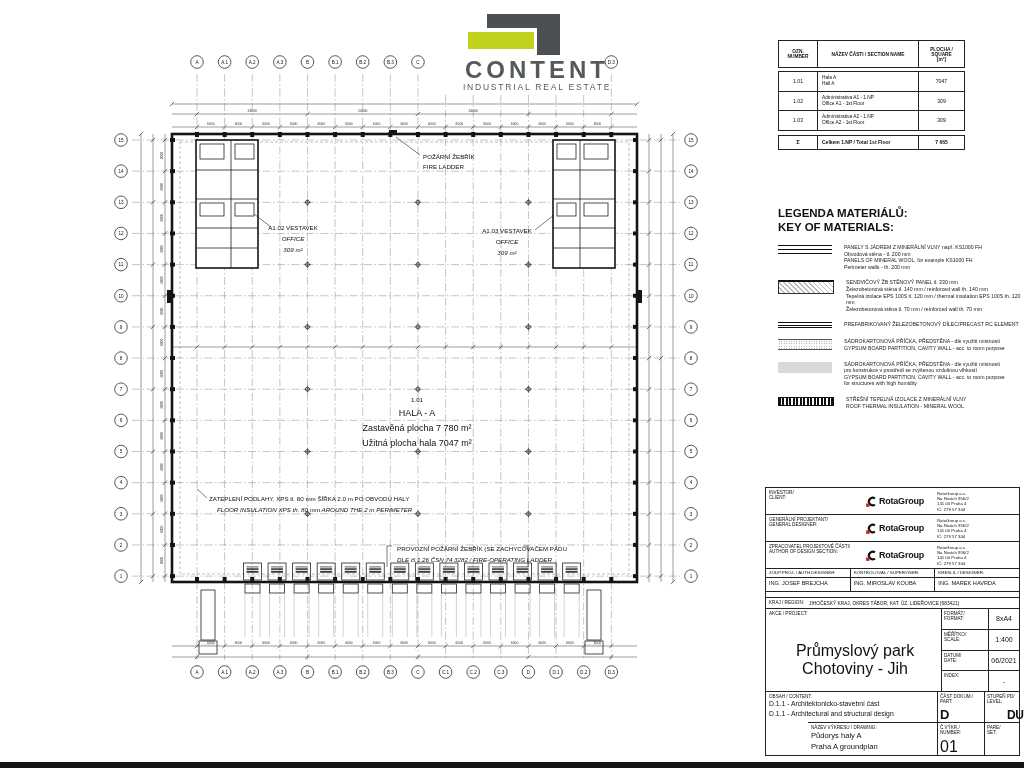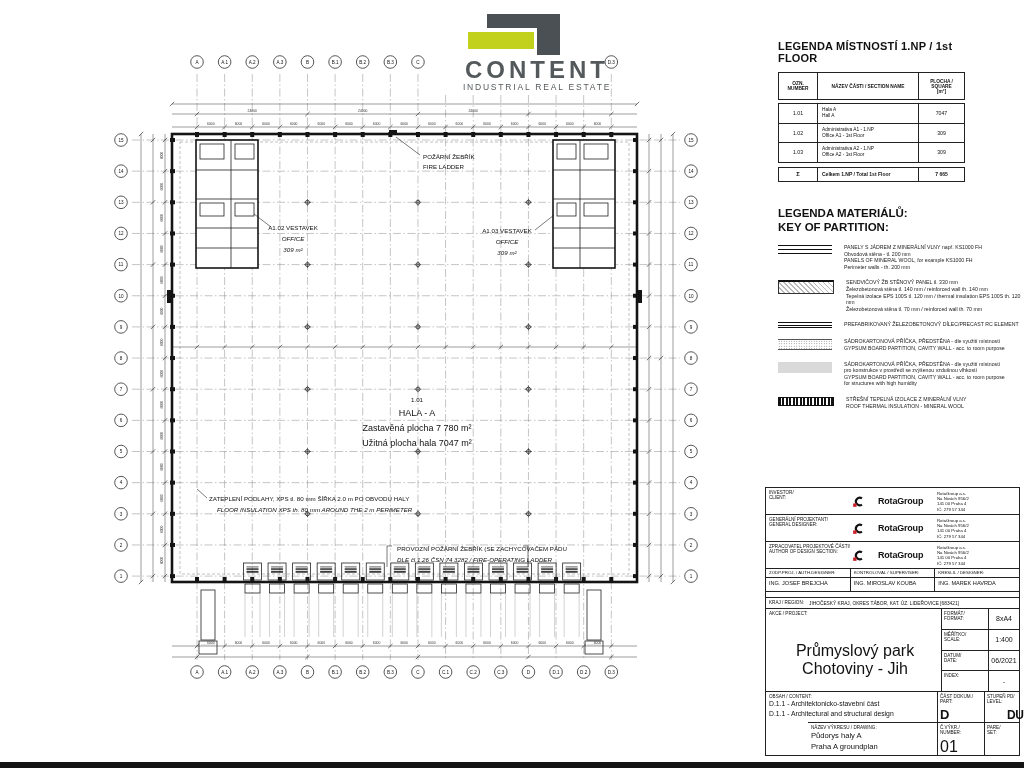--- a/index.html
+++ b/index.html
@@ -60,21 +60,21 @@
      background-image:radial-gradient(#777 .6px,transparent .7px);background-size:2.5px 2.5px;}
   .sw-gypsum-gray{height:11px;background:#d9d9d9;}
   .sw-roof{height:7px;background:repeating-linear-gradient(90deg,#111 0 2px,#fff 2px 3.5px);border:1px solid #111;}
   .mat-text{font-size:5.2px;line-height:6.6px;color:#222;}
   
   .tb{position:absolute;left:765px;top:487px;width:253px;border:1.5px solid #222;background:#fff;}
   .tb > div + div{border-top:1px solid #222;}
   .tb-logo-row{display:flex;height:26px;}
   .tb-logo-row + .tb-logo-row{border-top:1px solid #222;}
   .tb-lr-label{width:84px;padding:2px 0 0 3px;font-size:4.6px;line-height:5.4px;}
-  .tb-lr-mark{width:84px;display:flex;align-items:center;gap:14px;}
+  .tb-lr-mark{width:84px;display:flex;align-items:center;justify-content:center;gap:2px;}
   .rg-mark{width:11px;height:11px;}
   .rg-name{font-size:9px;font-weight:bold;letter-spacing:-.2px;}
   .tb-lr-addr{flex:1;font-size:4.3px;line-height:5.2px;padding-top:3px;}
   .tb-people{display:flex;height:22px;}
   .ppl-col{flex:1;display:flex;flex-direction:column;}
   .ppl-col + .ppl-col{border-left:1px solid #222;}
   .ppl-label{font-size:4.4px;padding:1px 0 0 3px;border-bottom:1px solid #222;height:7px;}
   .ppl-name{font-size:5.6px;padding:2px 0 0 3px;}
   .tb-thin{height:5px;}
   .tb-region{height:10px;display:flex;gap:5px;align-items:center;padding-left:3px;}
@@ -690,21 +690,20 @@
 <svg class="content-logo" width="200" height="85" viewBox="0 0 200 85">
   <g>
     <polygon points="50,4 123,4 123,45 100,45 100,18 50,18" fill="#4a5054"></polygon>
     <rect x="31" y="22" width="66" height="17" fill="#c2d11b"></rect>
   </g>
   <text x="100" y="68" text-anchor="middle" font-size="24" letter-spacing="4" fill="#54595c" font-weight="bold">CONTENT</text>
   <text x="100" y="80" text-anchor="middle" font-size="8.5" letter-spacing="1.8" fill="#54595c">INDUSTRIAL REAL ESTATE</text>
 </svg>
 
 <div class="room-legend">
-  <div class="rl-title">LEGENDA MÍSTNOSTÍ 1.NP / 1st FLOOR</div>
   <div class="rl-box">
     <div class="rl-head">
       <div class="rl-c rl-num">
         <div>OZN.</div>
         <div>NUMBER</div>
       </div>
       <div class="rl-c rl-name">
         <div>NÁZEV ČÁSTI / SECTION NAME</div>
       </div>
       <div class="rl-c rl-area">
@@ -742,21 +741,21 @@
     </div>
   <div class="rl-sum">
     <div class="rl-c rl-num">Σ</div>
     <div class="rl-c rl-name">Celkem 1.NP / Total 1st Floor</div>
     <div class="rl-c rl-area">7 665</div>
   </div>
 </div>
 
 <div class="materials">
   <div class="mat-title">LEGENDA MATERIÁLŮ:</div>
-  <div class="mat-title">KEY OF PARTITION:</div>
+  <div class="mat-title">KEY OF MATERIALS:</div>
   <div class="mat-items" id="mat-items">
       <div class="mat-item">
         <div class="swatch sw-panel"></div>
         <div class="mat-text">
           <div>PANELY S JÁDREM Z MINERÁLNÍ VLNY např. KS1000 FH</div>
           <div>Obvodová stěna - tl. 200 mm</div>
           <div>PANELS OF MINERAL WOOL, for example KS1000 FH</div>
           <div>Perimeter walls - th. 200 mm</div>
         </div>
       </div>

